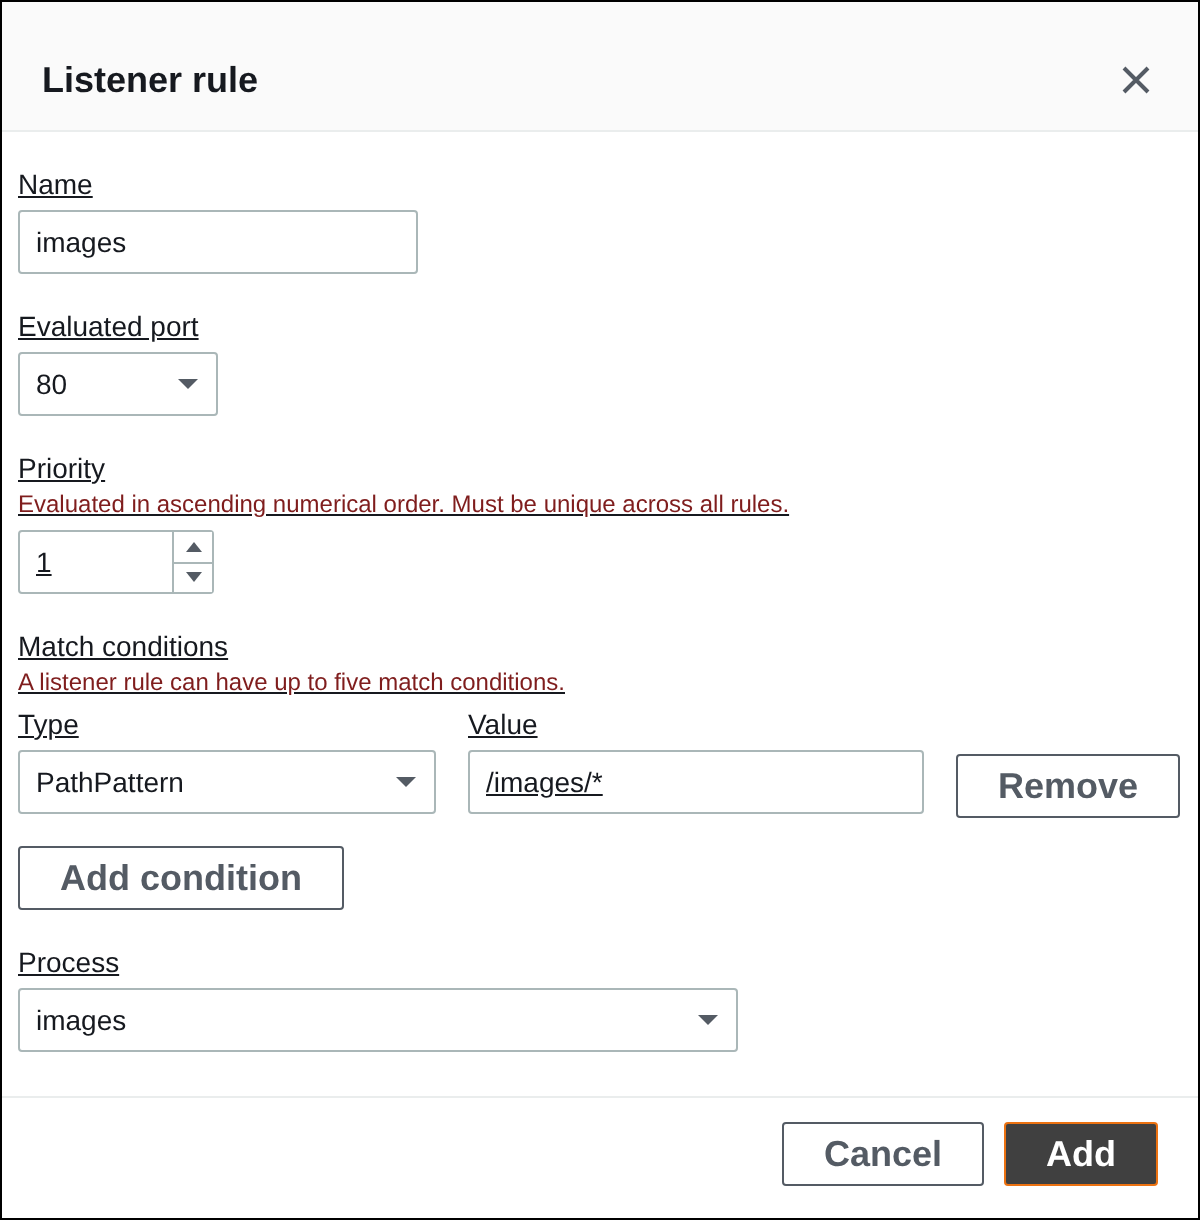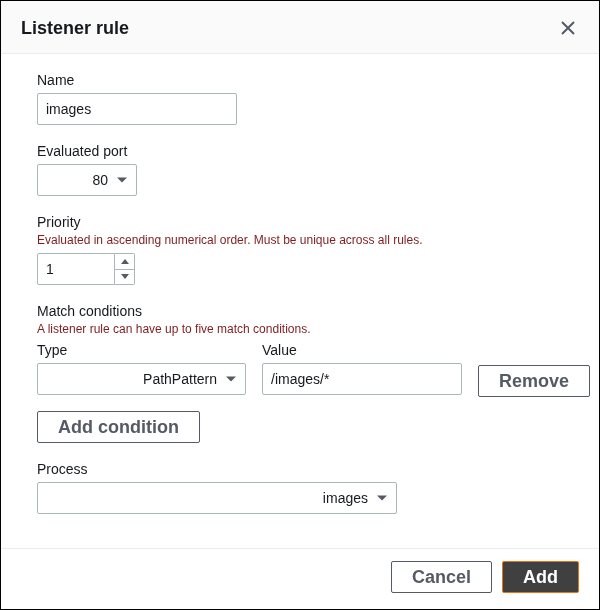--- a/index.html
+++ b/index.html
@@ -15,21 +15,21 @@
       width: 600px;
       height: 610px;
       border: 1px solid #000;
       display: flex;
       flex-direction: column;
     }
     .modal-header {
       display: flex;
       justify-content: space-between;
       align-items: center;
-      padding: 16px 20px 14px 20px;
+      padding: 28px 20px 14px 20px;
       border-bottom: 1px solid #eaeded;
       background: #fafafa;
     }
     .modal-title {
       font-size: 18px;
       font-weight: 700;
       color: #16191f;
     }
     .close-btn {
       background: none;
@@ -41,22 +41,23 @@
       justify-content: center;
     }
     .close-btn svg {
       width: 14px;
       height: 14px;
       stroke: #545b64;
       stroke-width: 2;
     }
     .modal-body {
       flex: 1;
-      padding: 18px 20px 8px 36px;
+      padding: 18px 20px 8px 8px;
       overflow-y: auto;
+      text-decoration: underline;
     }
     .field-group {
       margin-bottom: 18px;
     }
     .field-label {
       display: block;
       font-size: 14px;
       color: #16191f;
       margin-bottom: 5px;
       font-weight: 400;
@@ -86,21 +87,20 @@
       padding: 4px 28px 4px 8px;
       border: 1px solid #aab7b8;
       border-radius: 2px;
       font-size: 14px;
       color: #16191f;
       appearance: none;
       -webkit-appearance: none;
       background: #fff;
       font-family: inherit;
       cursor: pointer;
-      text-align: right;
     }
     .select-wrap::after {
       content: '';
       position: absolute;
       right: 10px;
       top: 50%;
       transform: translateY(-50%);
       width: 0;
       height: 0;
       border-left: 5px solid transparent;
@@ -155,21 +155,21 @@
     .conditions-section {
       margin-bottom: 18px;
     }
     .conditions-row {
       display: flex;
       gap: 16px;
       align-items: flex-start;
       margin-bottom: 14px;
     }
     .cond-col { display: flex; flex-direction: column; }
-    .value-input { width: 200px; }
+    .value-input { width: 228px; }
     .remove-btn-col { padding-top: 23px; }
     .btn {
       height: 32px;
       padding: 0 20px;
       border: 1px solid #545b64;
       border-radius: 2px;
       background: #fff;
       font-size: 18px;
       font-weight: 700;
       color: #545b64;

